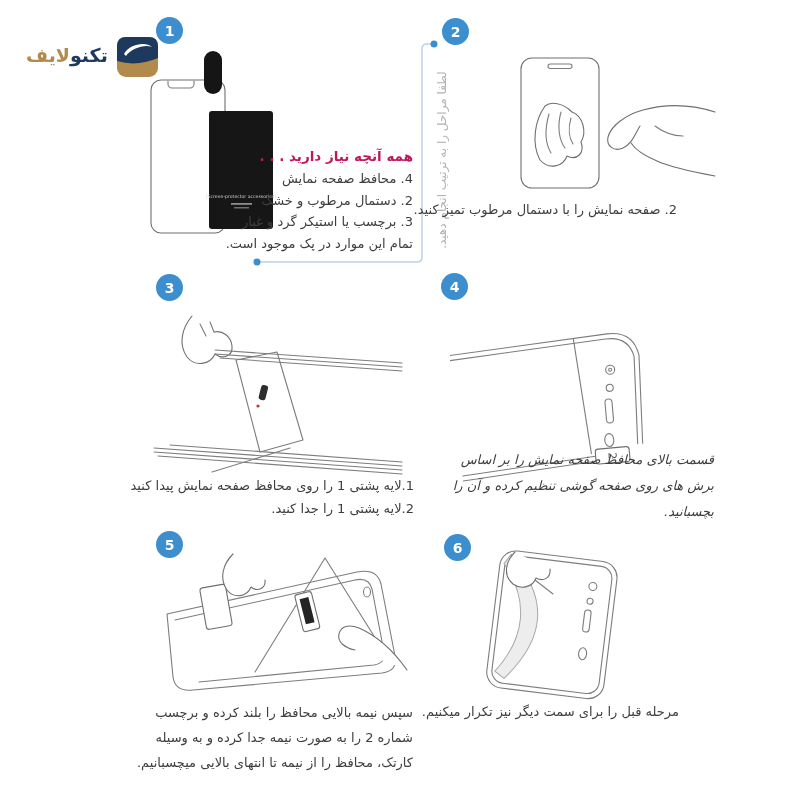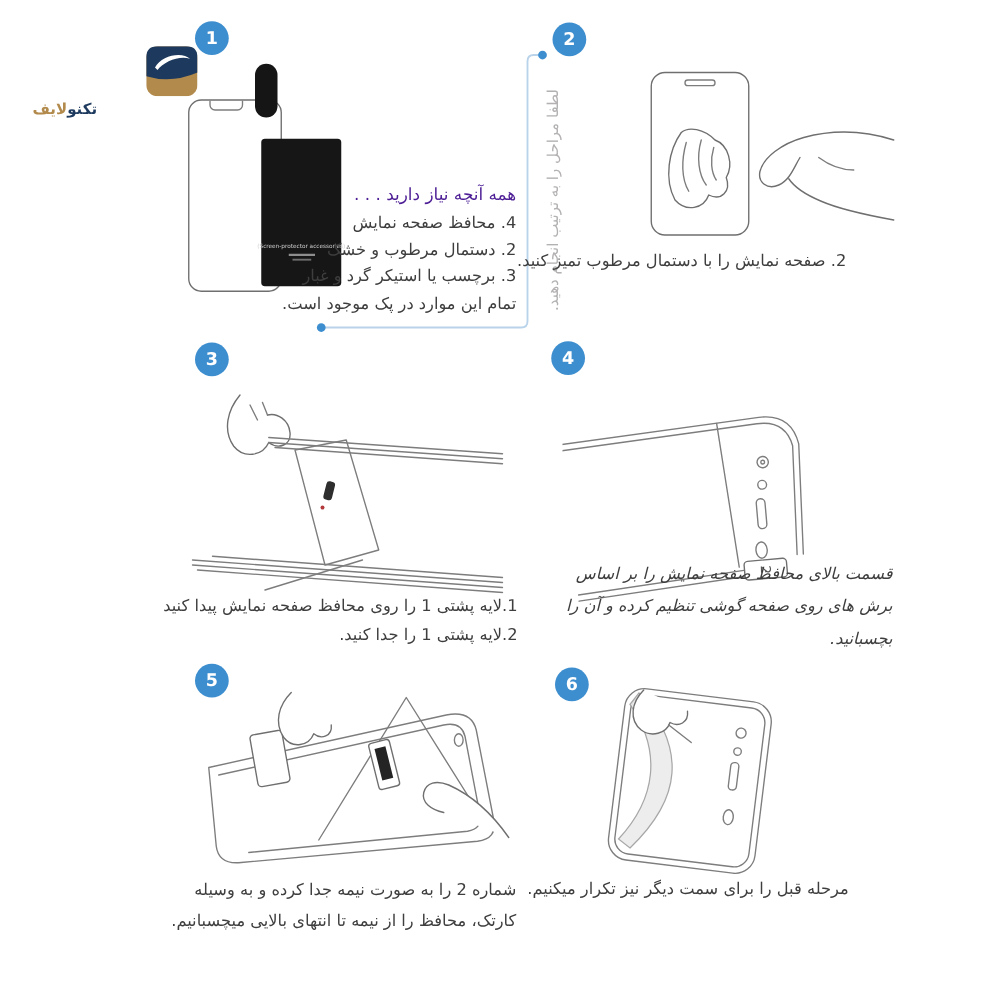--- a/index.html
+++ b/index.html
@@ -11,24 +11,24 @@
     position:absolute;width:27px;height:27px;border-radius:50%;
     background:#3d8ecf;color:#fff;font-size:14px;font-weight:bold;
     display:flex;align-items:center;justify-content:center;
   }
   .txt{position:absolute;direction:rtl;text-align:right;color:#3e3e3e;font-size:13px;}
   .txt .ln{white-space:nowrap;line-height:21.5px;}
   .lh22 .ln{line-height:22.5px;}
   .lh24 .ln{line-height:24px;}
   .lh25 .ln{line-height:25px;}
   .lh26 .ln{line-height:26px;}
-  .heading{color:#4c1d95;font-weight:normal;font-size:13.5px;line-height:24px;white-space:nowrap;}
+  .heading{color:#be185d;font-weight:bold;font-size:13.5px;line-height:24px;white-space:nowrap;}
   .brand{
     position:absolute;left:26px;top:44px;width:89px;direction:rtl;text-align:left;
-    font-size:12px;font-weight:bold;white-space:nowrap;letter-spacing:0;margin-top:36px;
+    font-size:19px;font-weight:bold;white-space:nowrap;letter-spacing:0;
   }
   .brand .navy{color:#1d3a5e;}
   .brand .gold{color:#b28a4c;}
   .vnote{
     position:absolute;left:337px;top:152px;width:212px;height:16px;
     transform:rotate(-90deg);direction:rtl;text-align:center;
     color:#b3b1b1;font-size:12px;white-space:nowrap;
   }
   svg{display:block;}
   .illus{position:absolute;pointer-events:none;}
@@ -153,20 +153,21 @@
   <path d="M88,2 C78,12 74,26 82,38 C89,47 102,45 106,35 C112,40 121,37 120,28" class="skw"></path>
 
   <g transform="rotate(-14 165 60)">
     <rect x="154" y="40" width="17" height="38" rx="2.5" class="skw"></rect>
     <rect x="158" y="45" width="9" height="26" fill="#242424"></rect>
   </g>
 
   <path d="M262,118 C248,98 232,84 214,76 C204,72 196,74 194,82 C192,90 200,96 210,98" class="skw"></path>
 </svg>
 <div class="txt lh25" style="left:148px;top:700px;width:265px;">
+  <div class="ln">سپس نیمه بالایی محافظ را بلند کرده و برچسب</div>
   <div class="ln">شماره 2 را به صورت نیمه جدا کرده و به وسیله</div>
   <div class="ln">کارتک، محافظ را از نیمه تا انتهای بالایی میچسبانیم.</div>
 </div>
 
 <svg class="illus" style="left:455px;top:550px;" width="235" height="150" viewBox="0 0 235 150">
   <g transform="rotate(7 115 75)">
     <rect x="38" y="8" width="118" height="138" rx="16" class="sk"></rect>
     <rect x="43" y="13" width="108" height="128" rx="12" class="sk" stroke="#9e9e9e"></rect>
 
     <circle cx="133" cy="34" r="4" class="sk"></circle>

